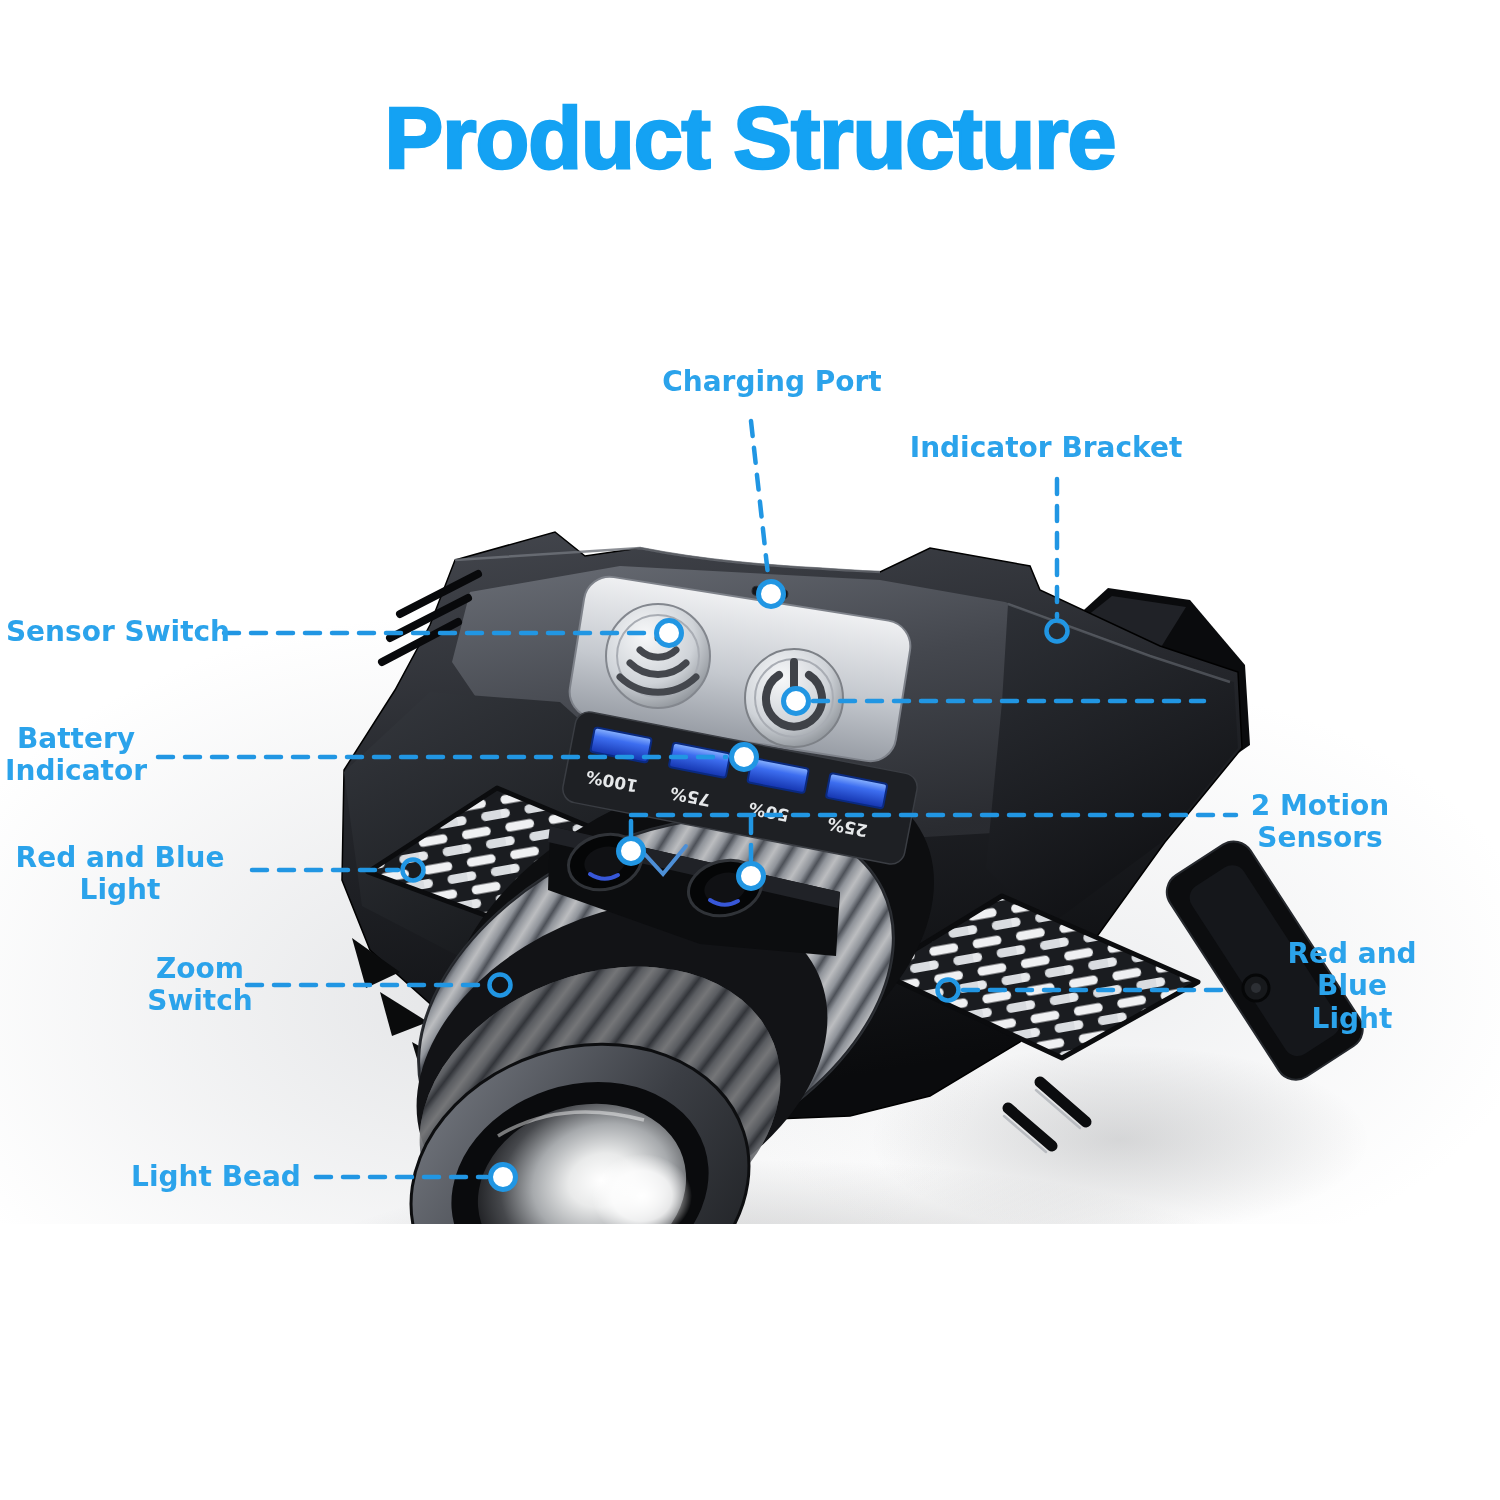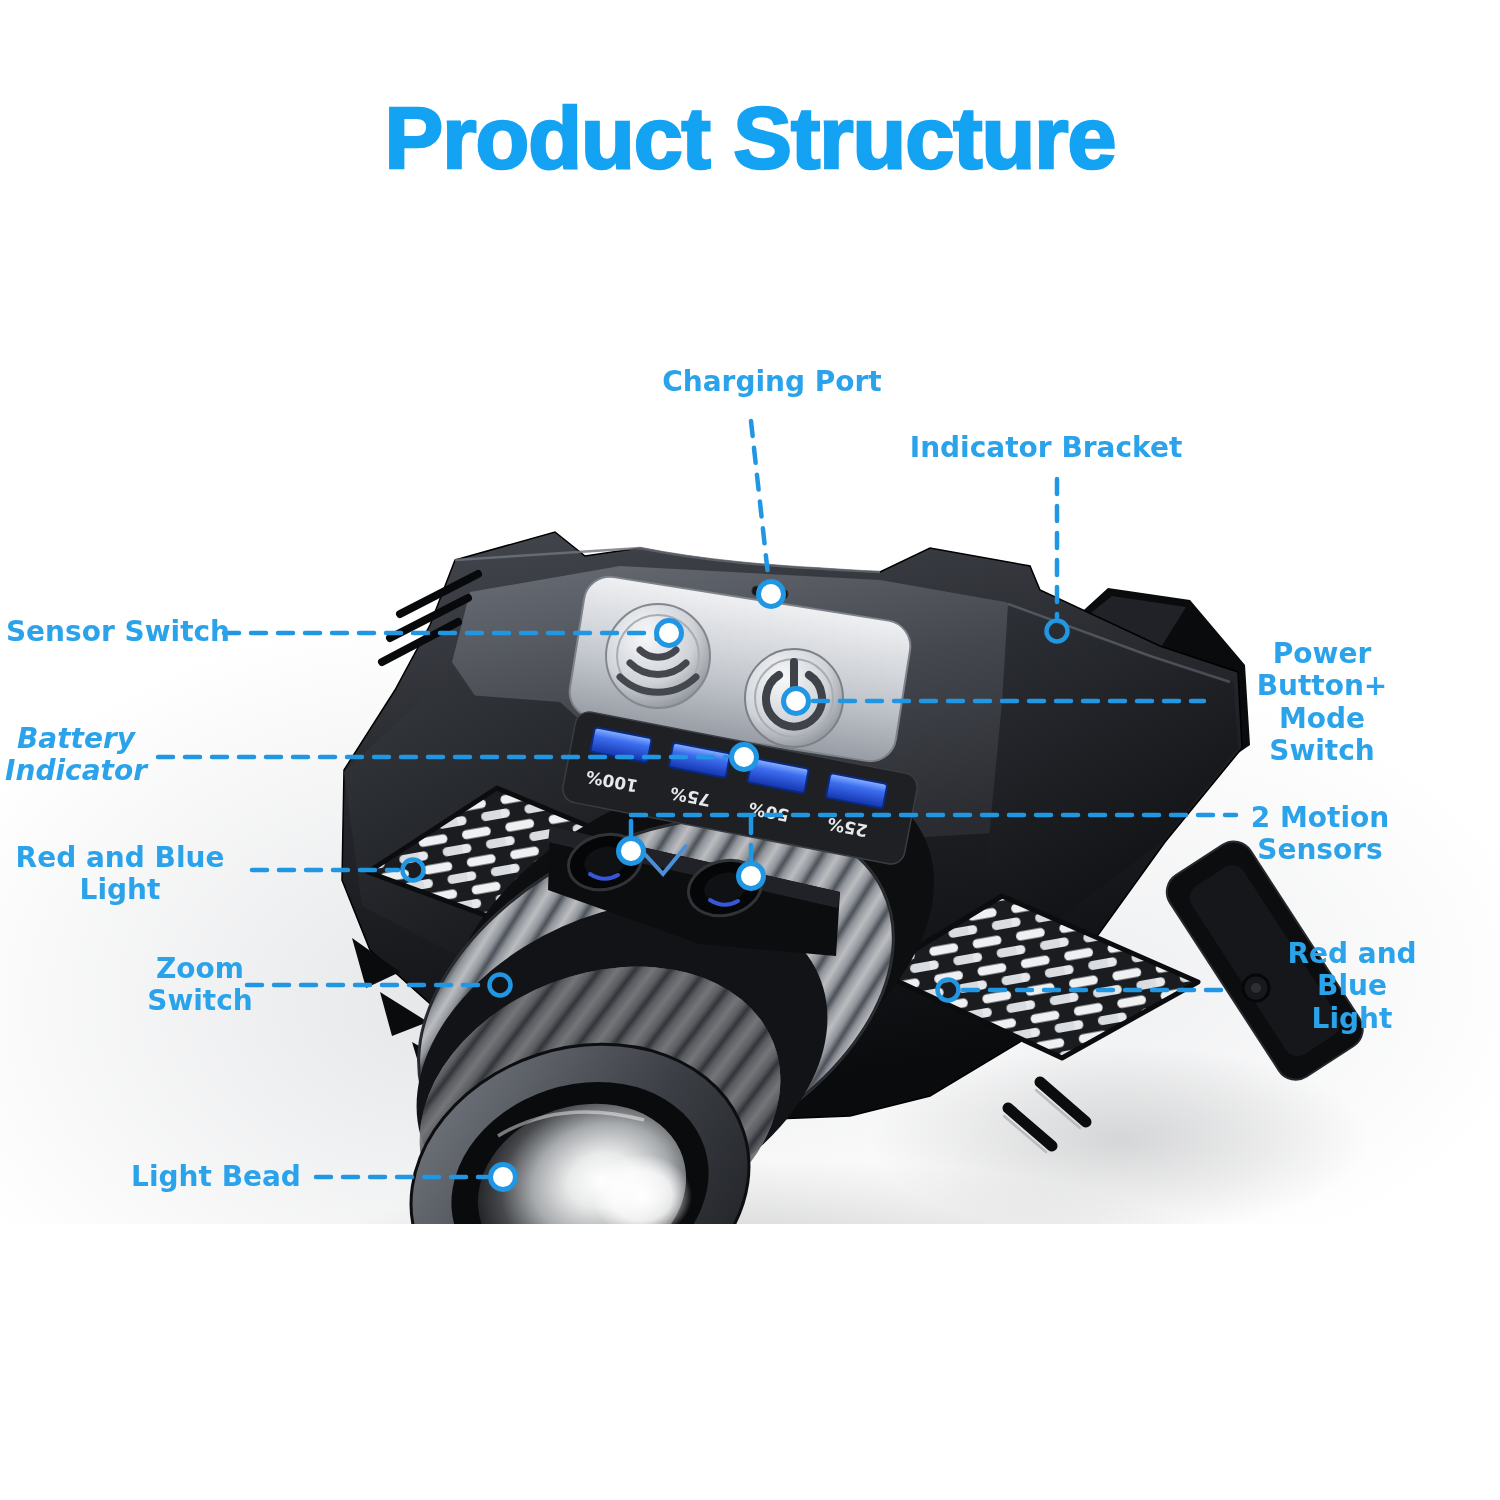--- a/index.html
+++ b/index.html
@@ -253,25 +253,23 @@
       <circle cx="1057" cy="631" r="10.5" fill="none" stroke="#2196e3" stroke-width="4.5"></circle>
       <circle cx="413" cy="870" r="10.5" fill="none" stroke="#2196e3" stroke-width="4.5"></circle>
       <circle cx="500" cy="985" r="10.5" fill="none" stroke="#2196e3" stroke-width="4.5"></circle>
       <circle cx="948" cy="990" r="10.5" fill="none" stroke="#2196e3" stroke-width="4.5"></circle>
     </g>
   </svg>
 
   <div class="callout" style="left:772px;top:382px;text-align:center;">Charging Port</div>
   <div class="callout" style="left:1046px;top:448px;">Indicator Bracket</div>
   <div class="callout" style="left:118px;top:632px;text-align:center;">Sensor Switch</div>
-  <div class="callout" style="left:1322px;top:703px;">Power Button+
-Mode Switch</div>
-  <div class="callout" style="left:76px;top:755px;font-style:italic;">Battery
+  <div class="callout" style="left:76px;top:755px;">Battery
 Indicator</div>
-  <div class="callout" style="left:1320px;top:822px;margin-top:12px;">2 Motion
+  <div class="callout" style="left:1320px;top:822px;">2 Motion
 Sensors</div>
   <div class="callout" style="left:120px;top:874px;">Red and Blue
 Light</div>
   <div class="callout" style="left:200px;top:985px;">Zoom
 Switch</div>
   <div class="callout" style="left:1352px;top:987px;">Red and Blue
 Light</div>
   <div class="callout" style="left:216px;top:1177px;">Light Bead</div>
 
 </div>

